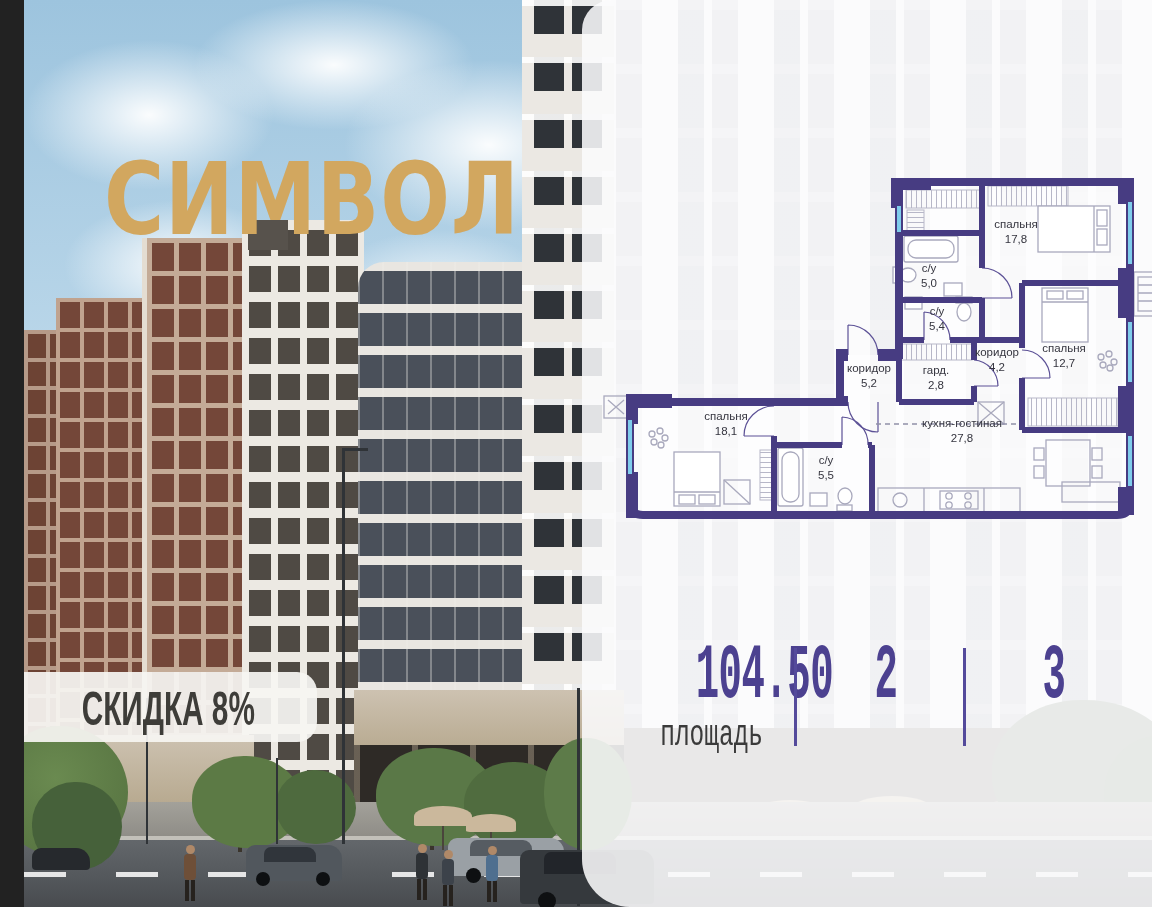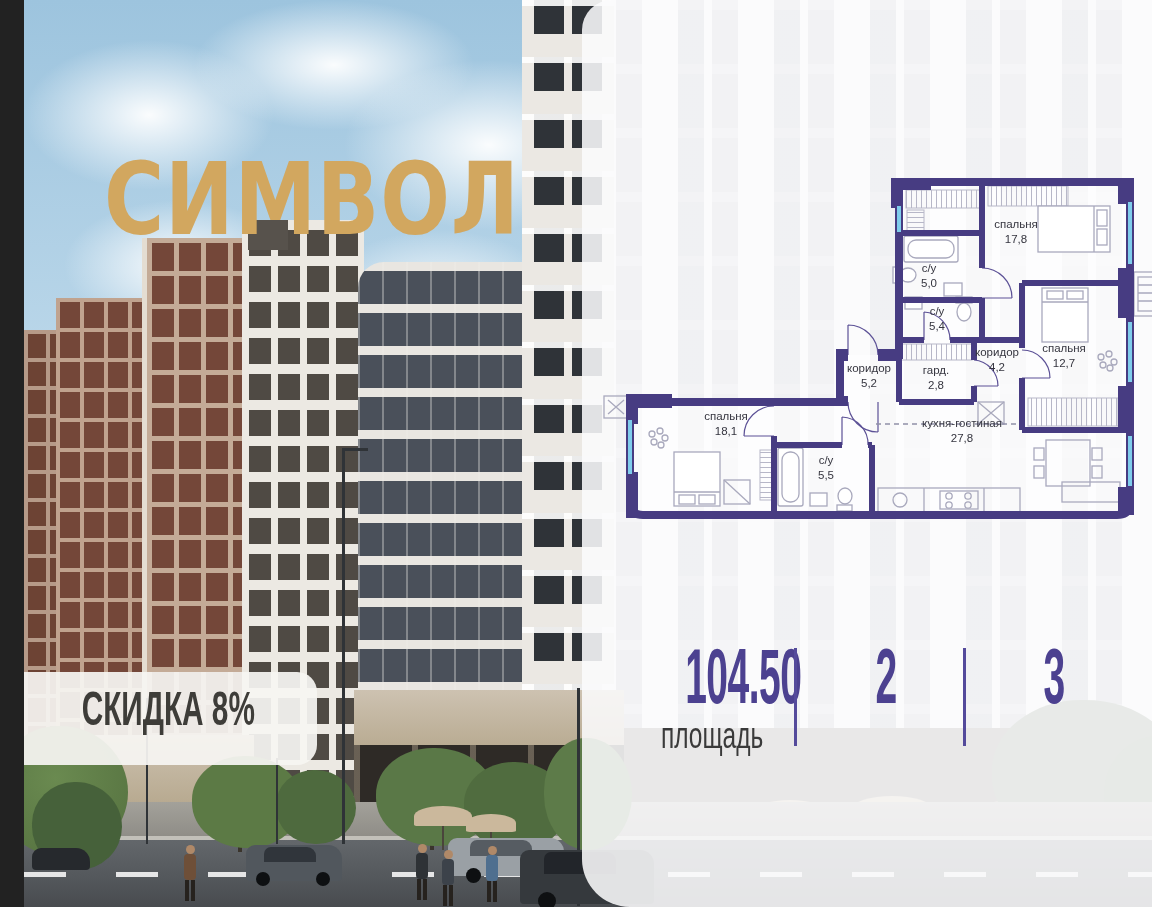--- a/index.html
+++ b/index.html
@@ -62,28 +62,28 @@
   .ghost-store{background:#6a655f;}
   .ghost-road{background:#7c7f82;}
 
   
   .panel{left:558px;top:0;width:594px;height:907px;background:rgba(251,251,252,.88);
     border-radius:30px 0 0 48px;}
   .brand{left:80px;top:150px;font-weight:bold;font-size:100px;line-height:1;color:#d2a75f;
     letter-spacing:1px;transform:scaleX(.82);transform-origin:left top;font-family:"DejaVu Sans",sans-serif;white-space:nowrap;}
   .banner{left:0;overflow:hidden;}
   .banner-gold{top:599px;height:62px;width:400px;background:rgba(201,163,97,.88);border-radius:0 20px 20px 0;}
-  .banner-white{top:672px;height:93px;width:293px;background:rgba(246,245,242,.93);border-radius:0 20px 20px 0;}
+  .banner-white{top:672px;height:70px;width:293px;background:rgba(246,245,242,.93);border-radius:0 20px 20px 0;}
   .banner span{display:inline-block;transform:scaleX(.62);transform-origin:left center;
     font-weight:bold;color:#3e3d39;white-space:nowrap;padding-left:93px;}
   .banner-gold span{font-size:44px;line-height:62px;}
   .banner-white span{font-size:48px;line-height:73px;}
 
   
-  .stat{top:644px;text-align:center;}
+  .stat{top:644px;text-align:center;font-family:Liberation Mono, monospace;}
   .stat .num{display:inline-block;transform:scaleX(.5);transform-origin:center;
     font-size:78px;font-weight:bold;line-height:64px;color:#4c4190;letter-spacing:-1px;white-space:nowrap;}
   .stat .lbl{display:block;margin-top:10px;}
   .stat .lbl span{display:inline-block;transform:scaleX(.68);transform-origin:center;
     font-size:36px;color:#3a3a3a;line-height:1;white-space:nowrap;}
   .vdiv{top:648px;width:3px;height:98px;background:#544a9b;}
 
   
   svg text{font-family:"Liberation Sans",sans-serif;}
   .room-name,.room-area{font-size:11.5px;fill:#35353f;text-anchor:middle;}

